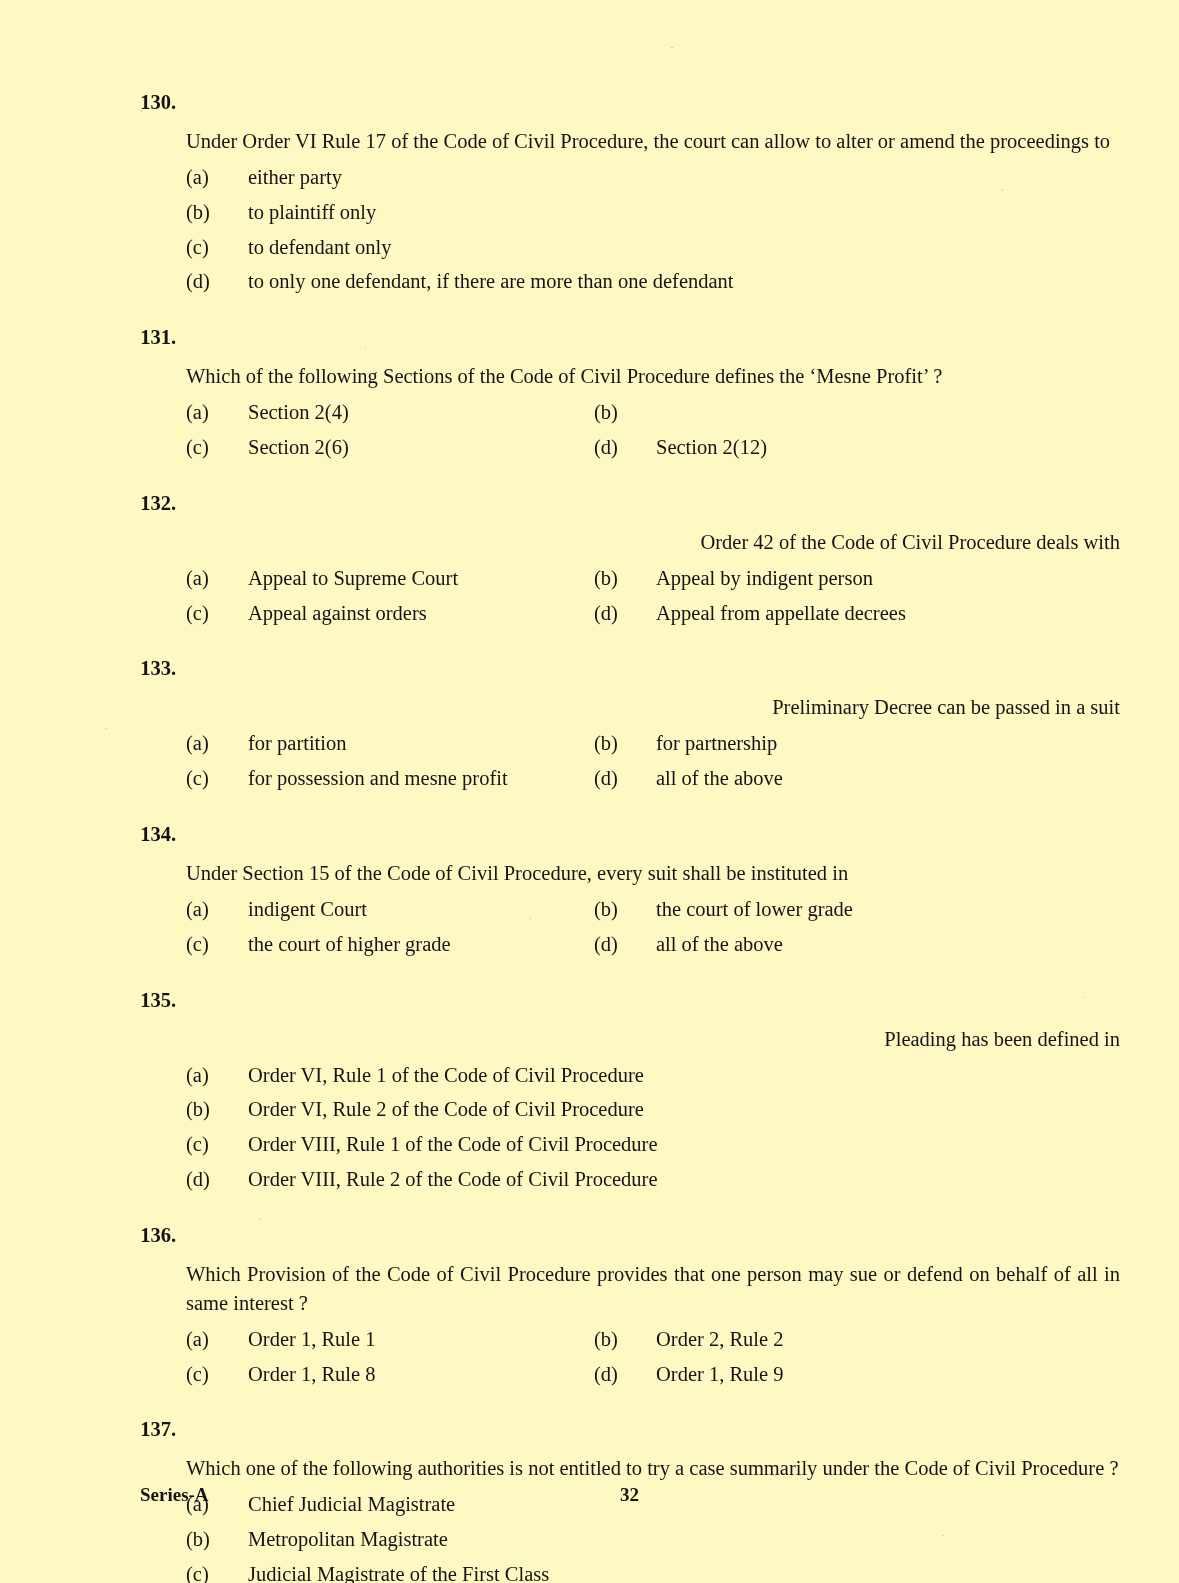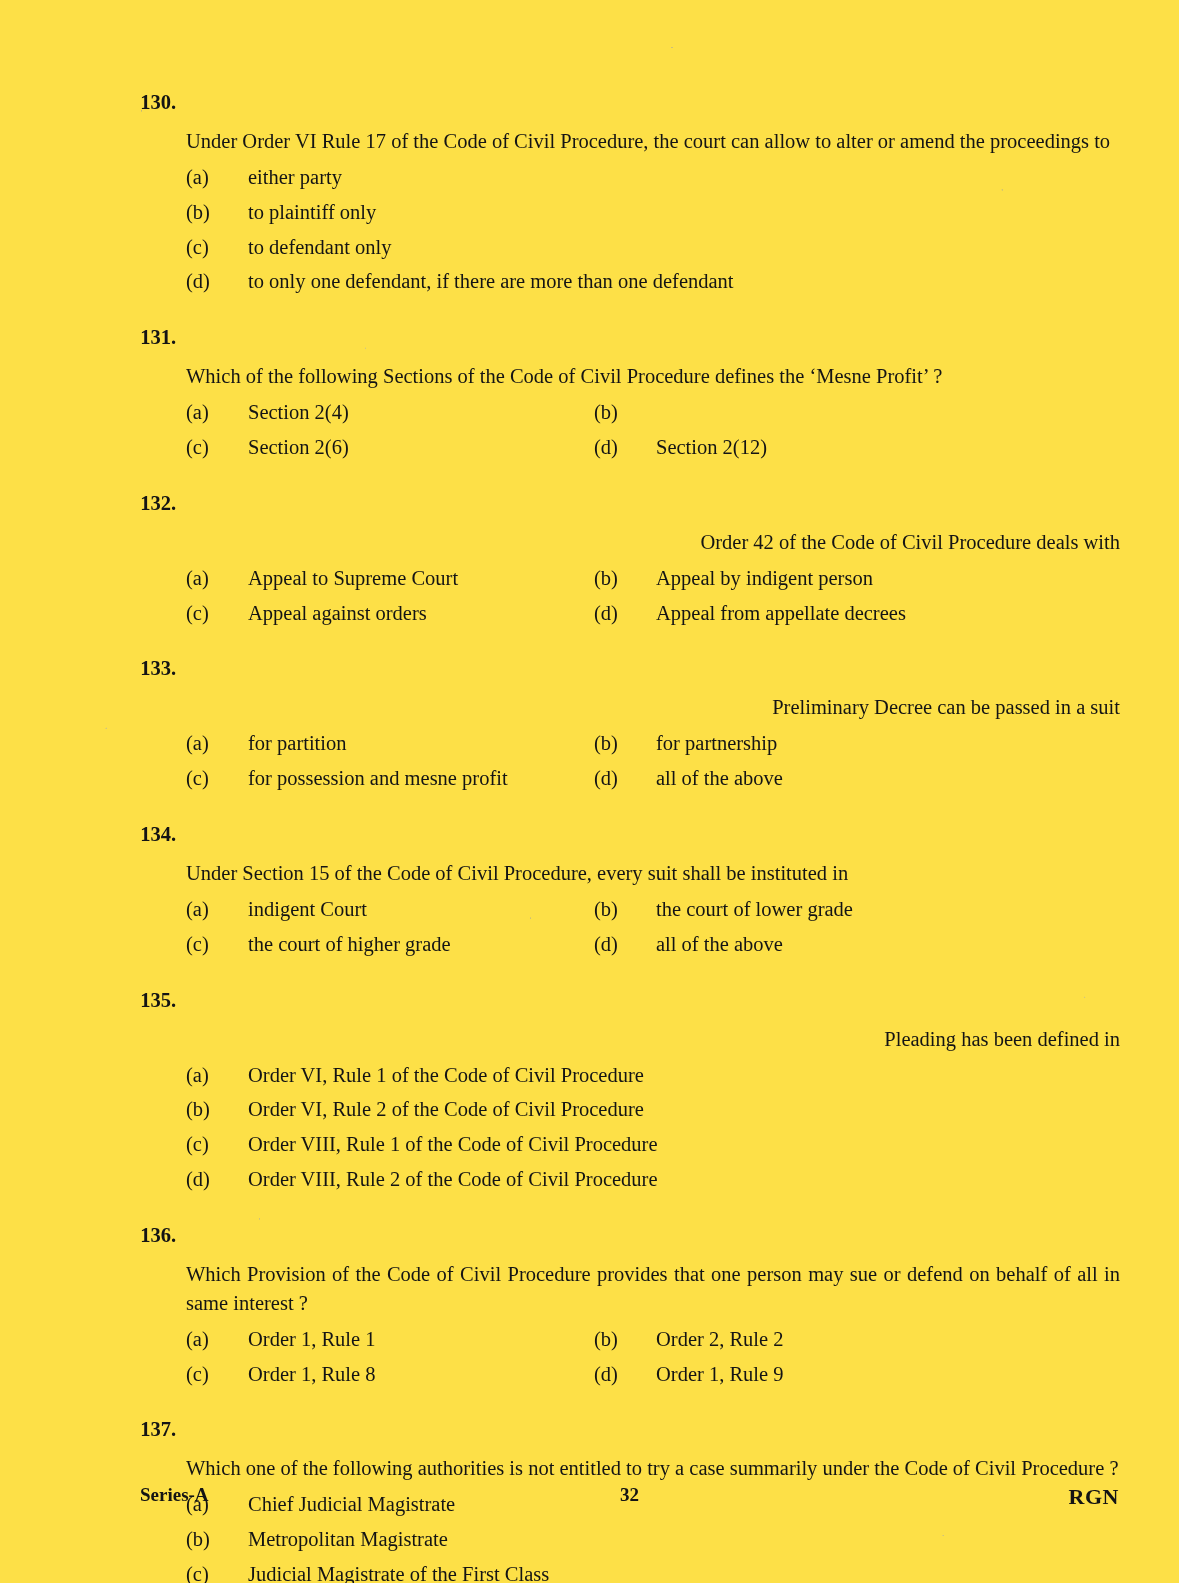--- a/index.html
+++ b/index.html
@@ -11,21 +11,21 @@
     width: 1179px;
     height: 1583px;
     position: relative;
     font-family: "Liberation Serif", serif;
     color: #141414;
     overflow: hidden;
   }
   .page {
     position: absolute;
     inset: 0;
-    background: #fde047;
+    background: #fef9c3;
   }
   
   .speckles {
     position: absolute;
     inset: 0;
     pointer-events: none;
     opacity: .55;
     background-image:
       radial-gradient(circle at 12% 7%, #9a9a9a 0.6px, transparent 0.9px),
       radial-gradient(circle at 57% 3%, #a5a5a5 0.6px, transparent 0.9px),
@@ -359,15 +359,14 @@
               </div>
             </div>
           </div>
         </div>
       </div>
     </div>
 
   <div class="footer">
     <div class="series">Series-A</div>
     <div class="pageno">32</div>
-    <div class="code">RGN</div>
   </div>
 </div>
 
 </body></html>

